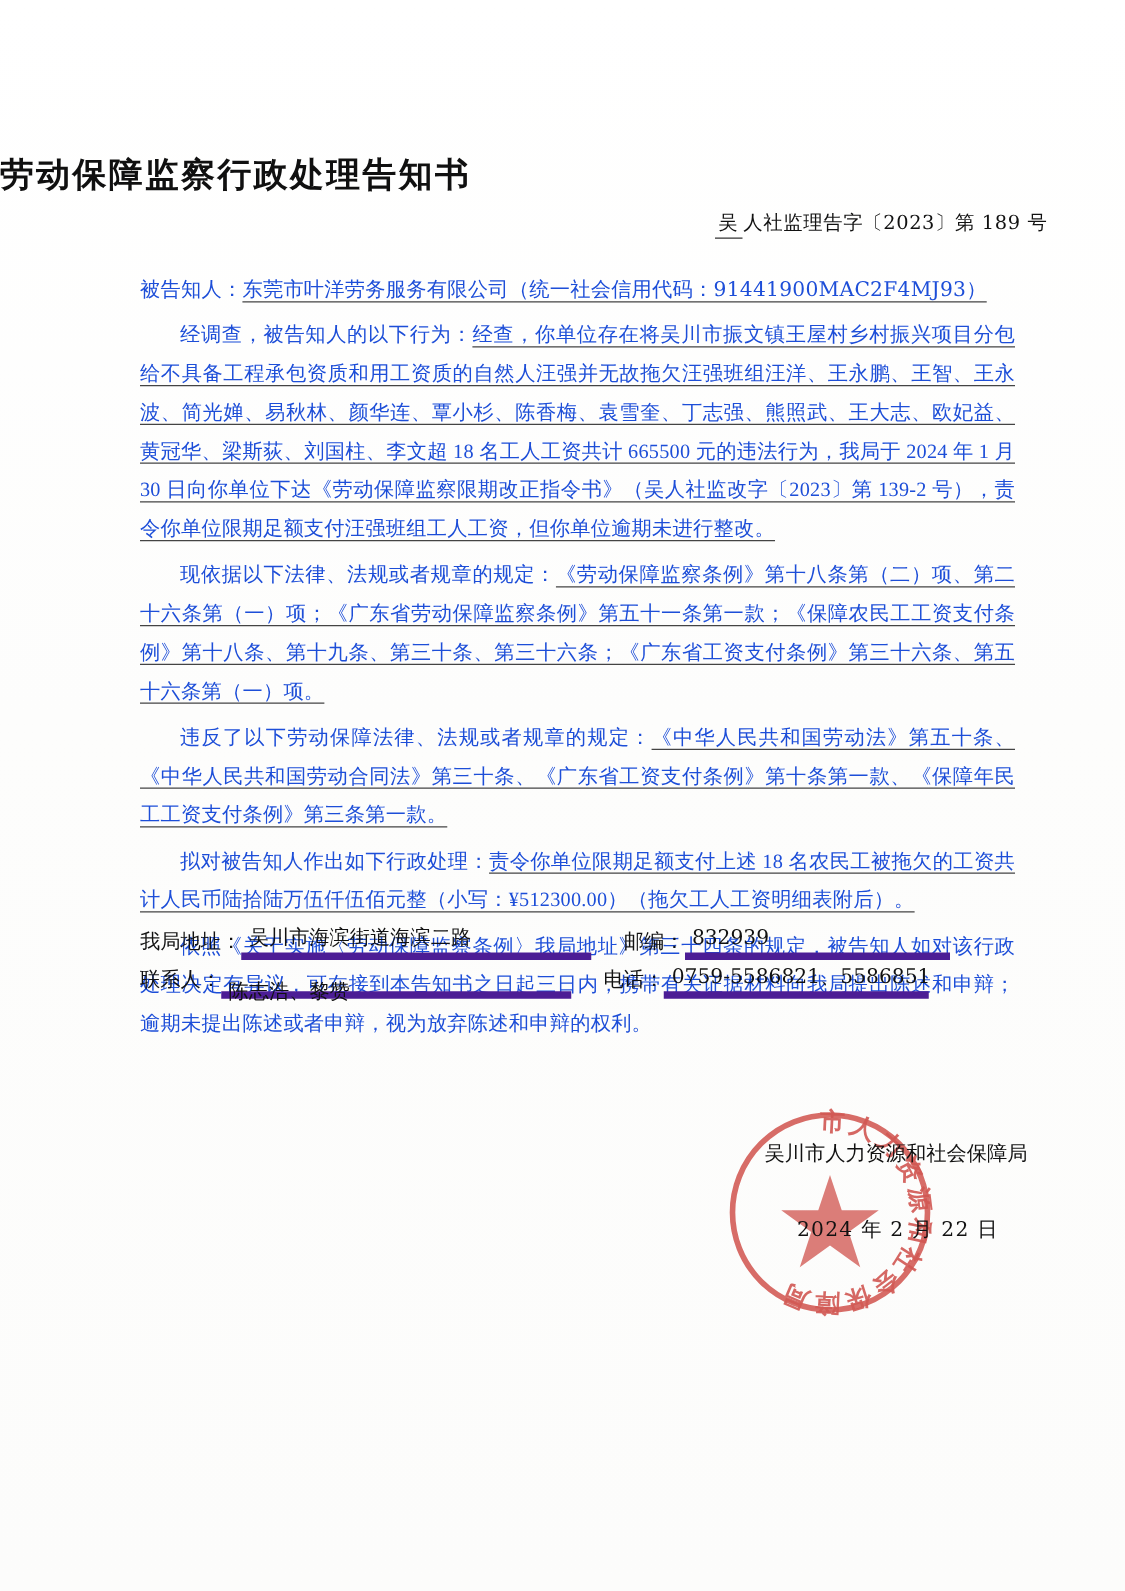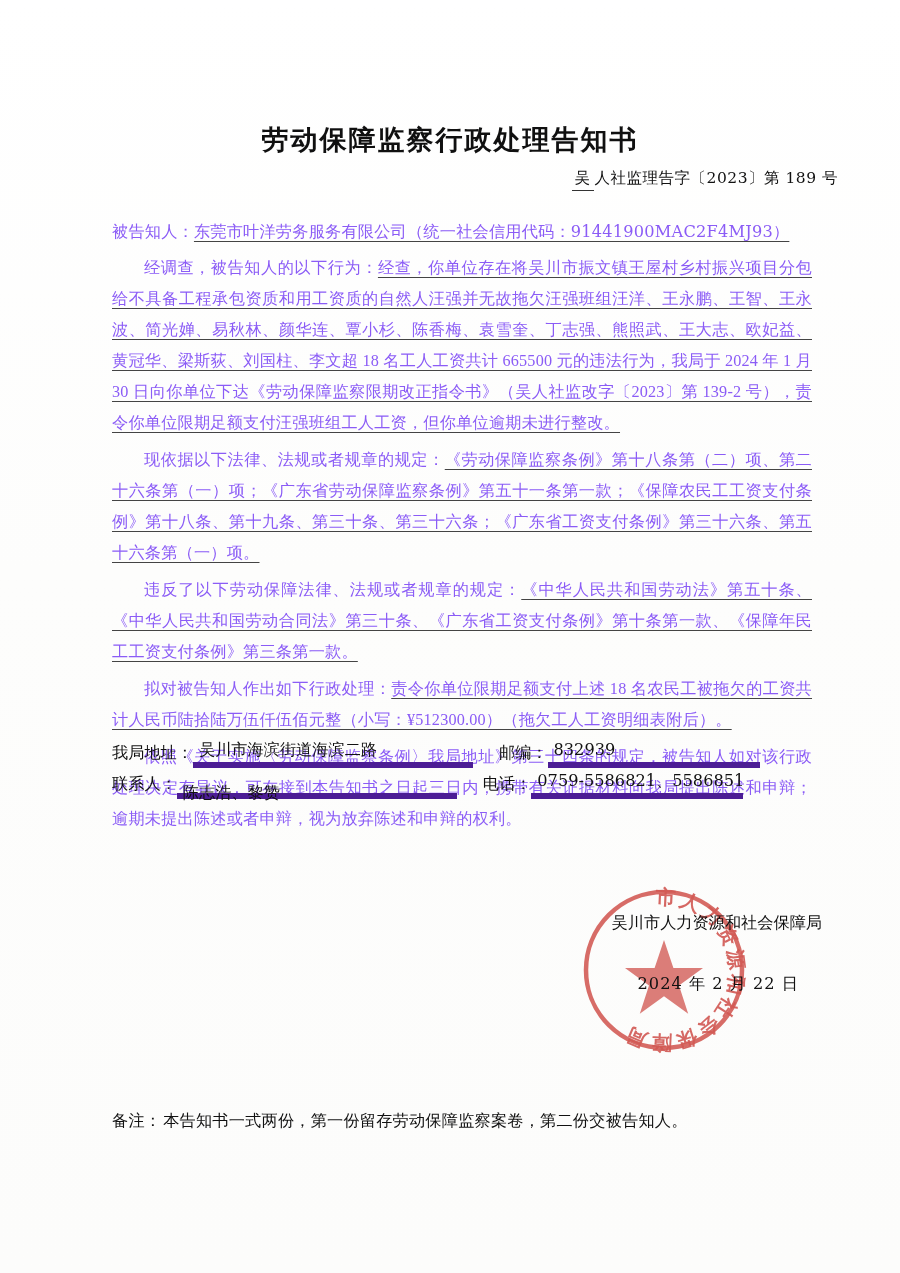--- a/index.html
+++ b/index.html
@@ -27,21 +27,20 @@
     pointer-events: none;
   }
   .sheet {
     position: absolute;
     left: 0; top: 0;
     width: 900px;
     height: 1273px;
     padding: 0;
   }
   .doc-title {
-    text-align: center;
     font-family: "DejaVu Serif", "Liberation Serif", serif;
     font-weight: bold;
     font-size: 27px;
     letter-spacing: 2px;
     color: #101010;
     margin: 0;
     position: absolute;
     left: 0; right: 0;
     top: 122px;
   }
@@ -64,21 +63,21 @@
   .body-area {
     position: absolute;
     left: 112px;
     top: 216px;
     width: 700px;
   }
   p.para {
     margin: 0 0 6px 0;
     font-size: 16.2px;
     line-height: 31px;
-    color: #8b5cf6;
+    color: #1d4ed8;
     text-align: justify;
     text-justify: inter-ideograph;
     letter-spacing: 0.2px;
   }
   p.indent {
     text-indent: 32px;
     font-family: Liberation Serif, serif;
   }
   .ul {
     text-decoration: underline;
@@ -226,18 +225,15 @@
         </g>
         <polygon points="92,62 101.4,90.1 131,90.1 107,107.5 116.2,135.7 92,118.3 67.8,135.7 77,107.5 53,90.1 82.6,90.1" fill="#c8342e" opacity="0.78"></polygon>
       </svg>
     </div>
 
     <div class="sign-block">
       <div>吴川市人力资源和社会保障局</div>
       <div class="sign-date">2024 年 2 月 22 日</div>
     </div>
 
-    <div class="footnote">
-      <span class="fn-label">备注：</span><span>本告知书一式两份，第一份留存劳动保障监察案卷，第二份交被告知人。</span>
-    </div>
 
   </div>
 </div>
 
 </body></html>

